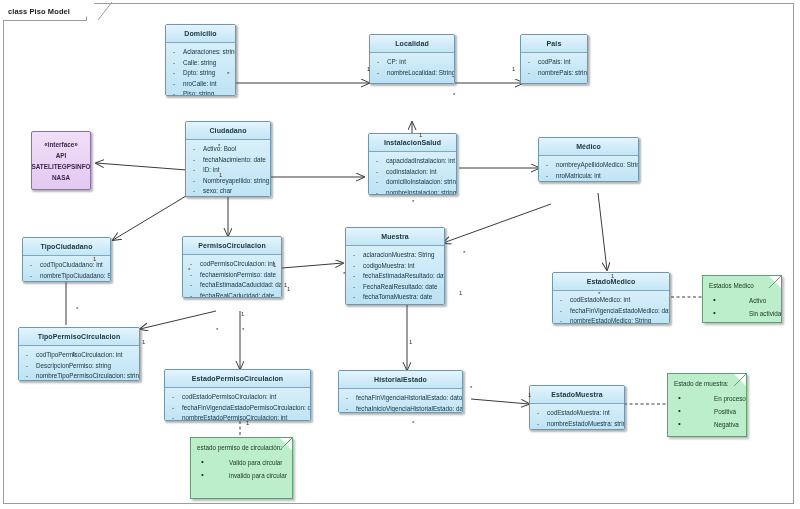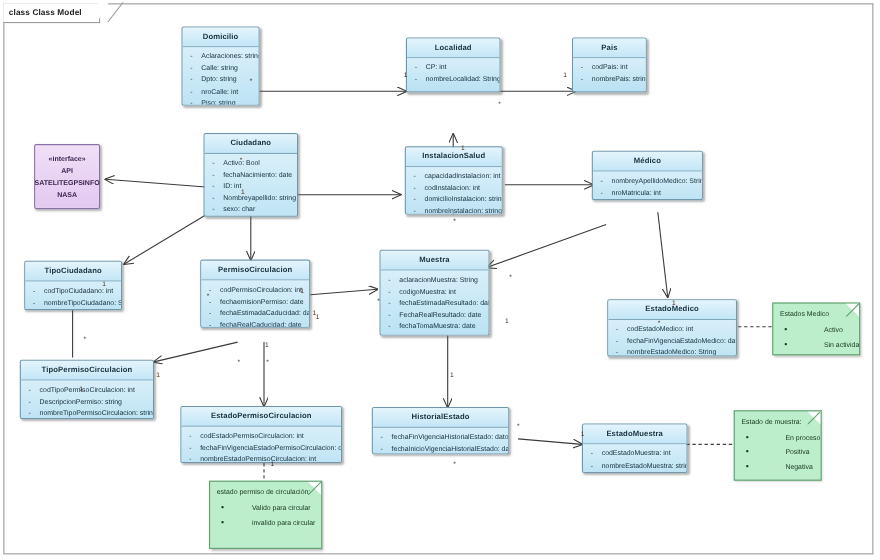--- a/index.html
+++ b/index.html
@@ -202,21 +202,21 @@
     line-height: 7px;
     white-space: nowrap;
   }
 </style>
 </head>
 <body>
 
 <div id="canvas">
   <div id="frame"></div>
 
-  <div id="diagram-tab">class Class Model</div>
+  <div id="diagram-tab">class Piso Model</div>
   <svg id="tab-slash">
     <line x1="2" y1="18" x2="16" y2="0" stroke="#9b9b9b" stroke-width="1"></line>
   </svg>
 
   <svg id="wires">
     <defs>
       <marker id="arrow" markerWidth="9" markerHeight="9" refX="8" refY="4" orient="auto" markerUnits="userSpaceOnUse">
         <path d="M0,0 L9,4 L0,8" fill="none" stroke="#3b3b3b" stroke-width="1"></path>
       </marker>
     </defs>

